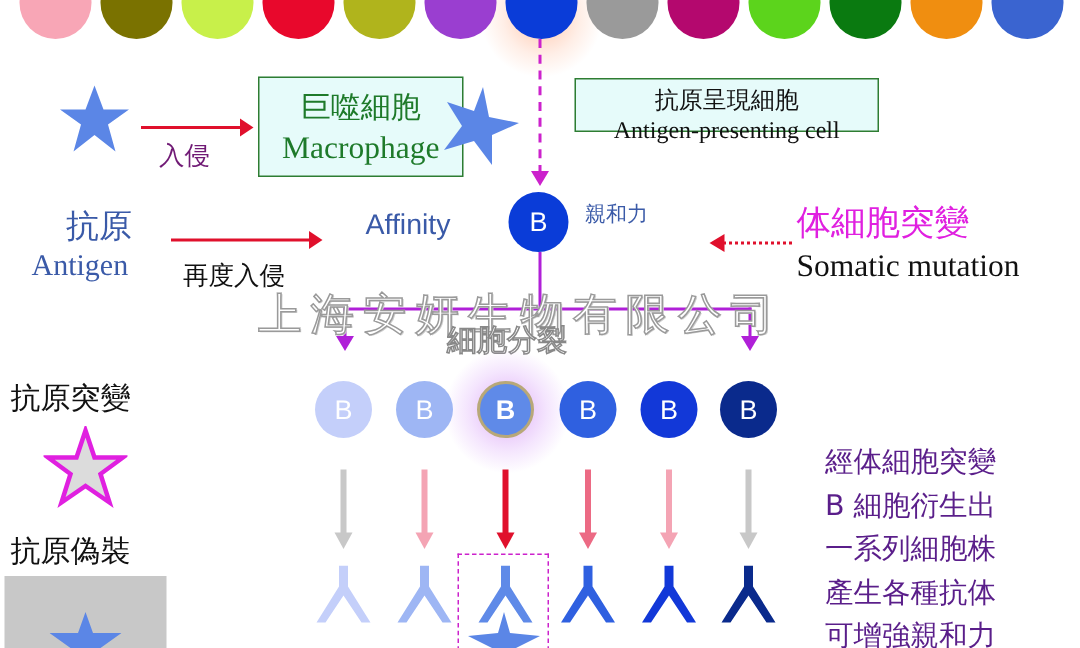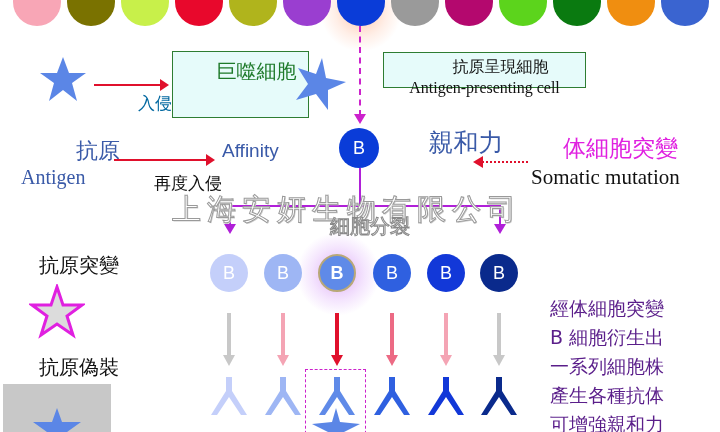--- a/index.html
+++ b/index.html
@@ -14,21 +14,21 @@
   .th .h { position: absolute; left: 24px; top: 6px; font: 15px "Liberation Sans", sans-serif; color: #fff; }
   .th.dark-text .t, .th.dark-text .h { color: #222; }
   .th-glow {
     position: absolute; left: 320px; top: -30px; width: 82px; height: 82px; border-radius: 50%;
     background: radial-gradient(circle, rgba(255,150,100,0.55) 0%, rgba(255,190,160,0.25) 45%, rgba(255,255,255,0) 70%);
   }
 
   .box {
     position: absolute; border: 1px solid #2e7d32; background: #e6fbfa; text-align: center;
   }
-  .cjk { font-family: "DejaVu Sans", sans-serif; margin-left: 32px; }
+  .cjk { font-family: "DejaVu Sans", sans-serif; }
   .serif { font-family: "Liberation Serif", serif; }
 
   .bcell {
     position: absolute; width: 38px; height: 38px; border-radius: 50%; color: #fff;
     font: 18px "Liberation Sans", sans-serif; text-align: center; line-height: 38px;
   }
   .vline { position: absolute; width: 2px; }
   .arrow-down {
     position: absolute; width: 0; height: 0; border-left: 6px solid transparent; border-right: 6px solid transparent;
   }
@@ -85,24 +85,25 @@
       <span class="h">H</span>
     </div>
   </div>
 
 <svg class="abs" style="left:38px;top:55px" width="50" height="48" viewBox="0 0 50 48">
   <polygon points="25,2 31,18 48,18 34,28 39,46 25,35 11,46 16,28 2,18 19,18" fill="#5b86e6"></polygon>
 </svg>
 
 <div class="abs" style="left:94px;top:84px;width:68px;height:2px;background:#e0102c"></div>
 <div class="abs" style="left:160px;top:79px;width:0;height:0;border-top:6px solid transparent;border-bottom:6px solid transparent;border-left:9px solid #e0102c"></div>
-<div class="abs cjk" style="left:106px;top:92px;font-size:17px;color:#0369a1">入侵</div>
+<div class="abs cjk" style="left:106px;top:92px;font-size:17px;color:#701a75">入侵</div>
 
 <div class="box" style="left:172px;top:51px;width:137px;height:67px">
   <div class="cjk" style="font-size:20px;color:#1e7a2a;margin-top:6px">巨噬細胞</div>
+  <div class="serif" style="font-size:21px;color:#1e7a2a;margin-top:1px">Macrophage</div>
 </div>
 
 <svg class="abs" style="left:292px;top:56px" width="56" height="56" viewBox="0 0 56 56">
   <polygon points="30,2 34,22 54,26 36,34 36,54 24,38 4,44 16,28 6,12 24,18" fill="#5b86e6"></polygon>
 </svg>
 
 <div class="abs" style="left:359px;top:26px;width:0;height:90px;border-left:2px dashed #cc22cc"></div>
 <div class="arrow-down" style="left:354px;top:114px;border-top:10px solid #cc22cc"></div>
 
 <div class="box" style="left:383px;top:52px;width:203px;height:36px">
@@ -110,27 +111,27 @@
   <div class="serif" style="font-size:16px;color:#111;margin-top:1px">Antigen-presenting cell</div>
 </div>
 
 <div class="abs cjk" style="left:44px;top:136px;font-size:22px;color:#3a5aa8">抗原</div>
 <div class="abs serif" style="left:21px;top:166px;font-size:20px;color:#3a5aa8">Antigen</div>
 
 <div class="abs" style="left:114px;top:159px;width:94px;height:2px;background:#e0102c"></div>
 <div class="abs" style="left:206px;top:154px;width:0;height:0;border-top:6px solid transparent;border-bottom:6px solid transparent;border-left:9px solid #e0102c"></div>
 <div class="abs cjk" style="left:122px;top:172px;font-size:17px;color:#111">再度入侵</div>
 
-<div class="abs" style="left:222px;top:140px;width:100px;text-align:left;font:19px 'Liberation Sans',sans-serif;color:#3a5aa8;line-height:22px">
+<div class="abs" style="left:222px;top:140px;width:100px;text-align:center;font:19px 'Liberation Sans',sans-serif;color:#3a5aa8;line-height:22px">
   <div>Affinity</div>
 </div>
 
 <div class="bcell" style="left:339px;top:128px;width:40px;height:40px;line-height:40px;background:#0a3cd8">B</div>
 
-<div class="abs cjk" style="left:394px;top:130px;width:80px;text-align:center;font-size:25px;color:#3a5aa8;line-height:26px">
+<div class="abs cjk" style="left:371px;top:130px;width:80px;text-align:center;font-size:14px;color:#3a5aa8;line-height:26px">
   <div>親和力</div>
 </div>
 
 <div class="abs" style="left:482px;top:161px;width:46px;height:0;border-top:2px dotted #e0102c"></div>
 <div class="abs" style="left:473px;top:156px;width:0;height:0;border-top:6px solid transparent;border-bottom:6px solid transparent;border-right:10px solid #e0102c"></div>
 
 <div class="abs cjk" style="left:531px;top:133px;font-size:23px;color:#e020e0">体細胞突變</div>
 <div class="abs serif" style="left:531px;top:165px;font-size:21px;color:#111">Somatic mutation</div>
 
 <div class="vline" style="left:359px;top:168px;height:38px;background:#b020d8"></div>

